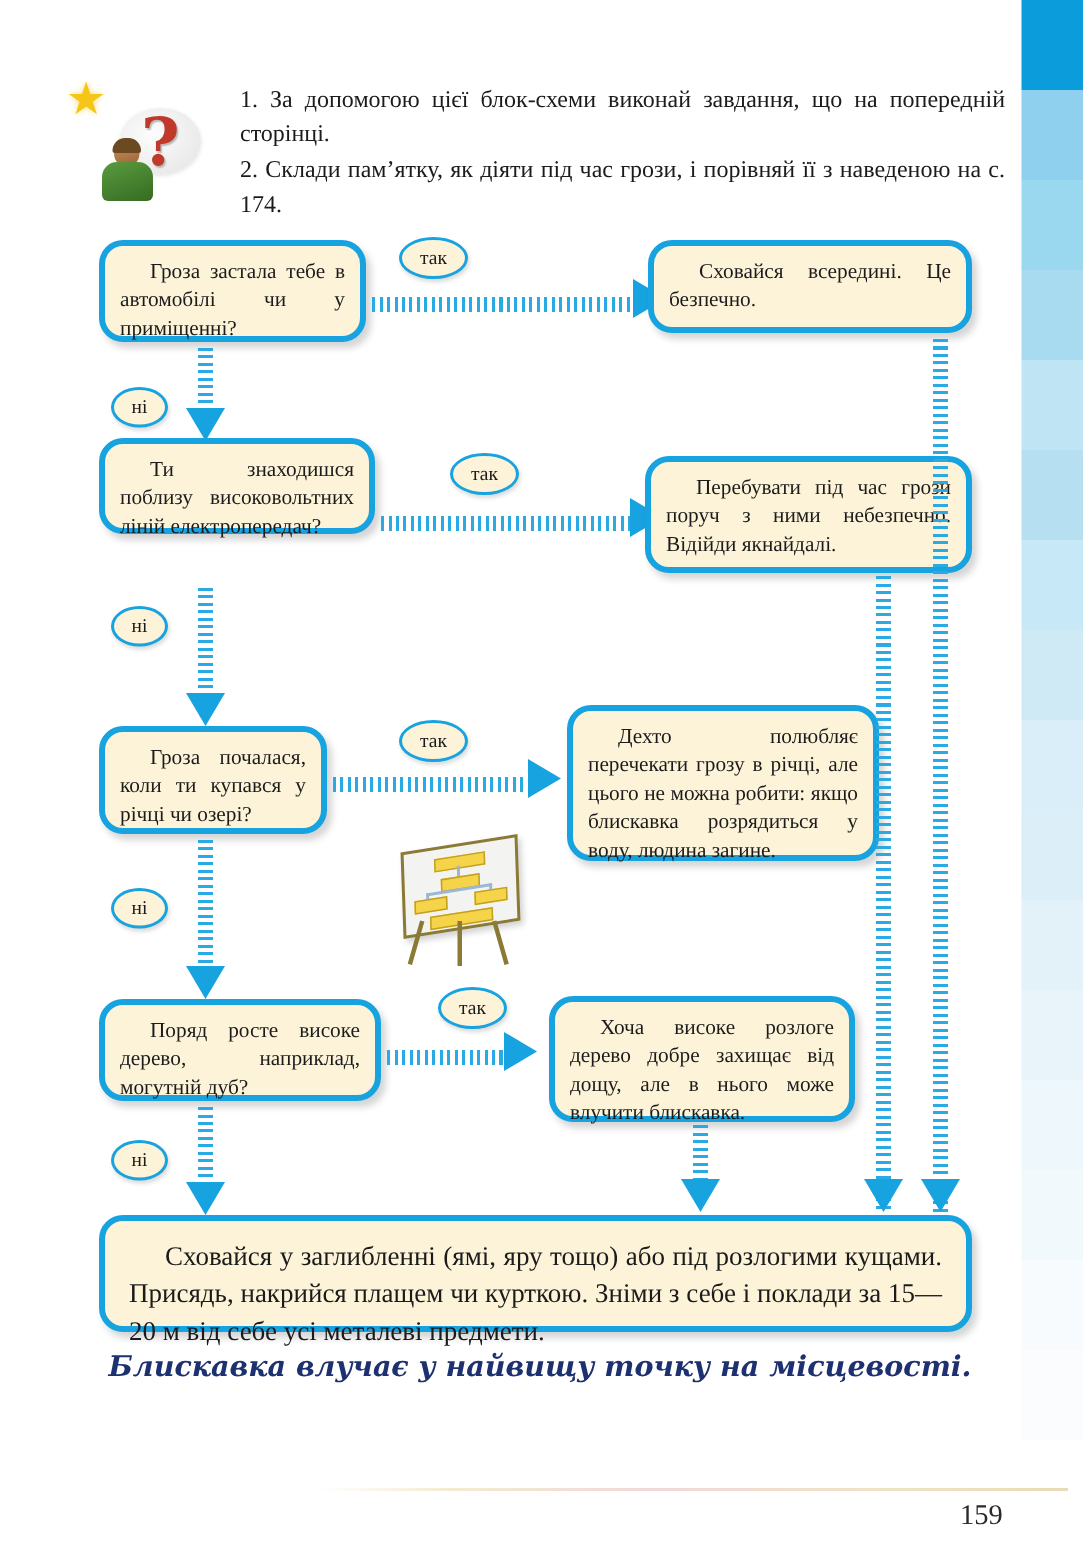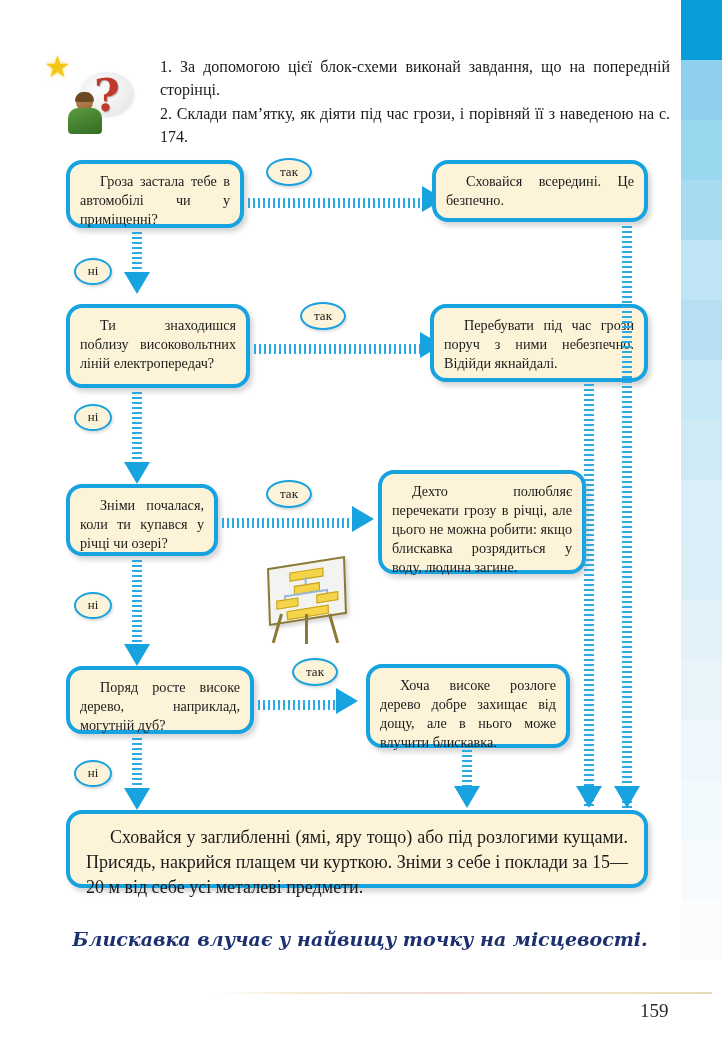--- a/index.html
+++ b/index.html
@@ -206,21 +206,20 @@
     left: 60px;
     top: 900px;
     width: 600px;
     text-align: center;
     font-family: "DejaVu Serif", serif;
     font-style: italic;
     font-weight: bold;
     font-size: 19px;
     line-height: 1.22;
     color: #1d3070;
-    margin-top: 28px;
   }
   #conclusion div { white-space: nowrap; }
 
   
   #footer-rule {
     position: absolute;
     left: 212px;
     top: 992px;
     width: 500px;
     height: 2px;
@@ -292,31 +291,31 @@
 <div class="fbox" style="left:66px;top:160px;width:178px;height:68px;">Гроза застала тебе в автомобілі чи у приміщенні?</div>
 <div class="lbl yes" style="left:266px;top:158px;">так</div>
 <div class="conn-h" style="left:248px;top:198px;width:178px;"></div>
 <div class="arrow-r" style="left:422px;top:186px;"></div>
 <div class="fbox" style="left:432px;top:160px;width:216px;height:62px;">Сховайся всередині. Це безпечно.</div>
 
 <div class="conn-v" style="left:132px;top:232px;height:44px;"></div>
 <div class="arrow-d" style="left:124px;top:272px;"></div>
 <div class="lbl no" style="left:74px;top:258px;">ні</div>
 
-<div class="fbox" style="left:66px;top:304px;width:184px;height:84px;">Ти знаходишся поблизу високовольтних ліній електропередач?</div>
+<div class="fbox" style="left:66px;top:292px;width:184px;height:64px;">Ти знаходишся поблизу високовольтних ліній електропередач?</div>
 <div class="lbl yes" style="left:300px;top:302px;">так</div>
 <div class="conn-h" style="left:254px;top:344px;width:170px;"></div>
 <div class="arrow-r" style="left:420px;top:332px;"></div>
 <div class="fbox" style="left:430px;top:304px;width:218px;height:78px;">Перебувати під час грози поруч з ними небезпечно. Відійди якнайдалі.</div>
 
 <div class="conn-v" style="left:132px;top:392px;height:76px;"></div>
 <div class="arrow-d" style="left:124px;top:462px;"></div>
 <div class="lbl no" style="left:74px;top:404px;">ні</div>
 
-<div class="fbox" style="left:66px;top:484px;width:152px;height:72px;">Зніми почалася, коли ти купався у річці чи озері?</div>
+<div class="fbox" style="left:66px;top:484px;width:152px;height:72px;">Гроза почалася, коли ти купався у річці чи озері?</div>
 <div class="lbl yes" style="left:266px;top:480px;">так</div>
 <div class="conn-h" style="left:222px;top:518px;width:134px;"></div>
 <div class="arrow-r" style="left:352px;top:506px;"></div>
 <div class="fbox" style="left:378px;top:470px;width:208px;height:104px;">Дехто полюбляє перечекати грозу в річці, але цього не можна робити: якщо блискавка розрядиться у воду, людина загине.</div>
 
 <div class="conn-v" style="left:132px;top:560px;height:90px;"></div>
 <div class="arrow-d" style="left:124px;top:644px;"></div>
 <div class="lbl no" style="left:74px;top:592px;">ні</div>
 
 <div class="fbox" style="left:66px;top:666px;width:188px;height:68px;">Поряд росте високе дерево, наприклад, могутній дуб?</div>

